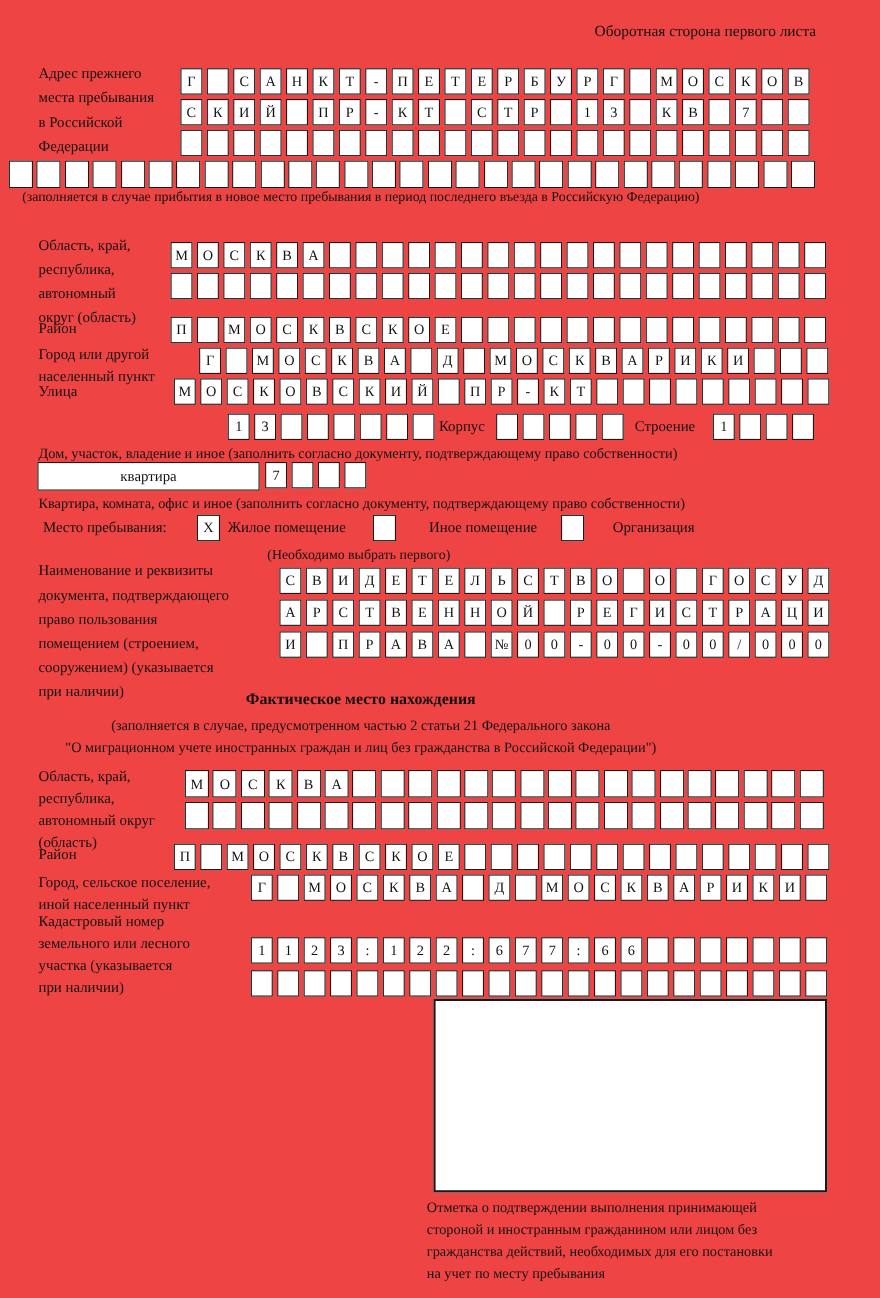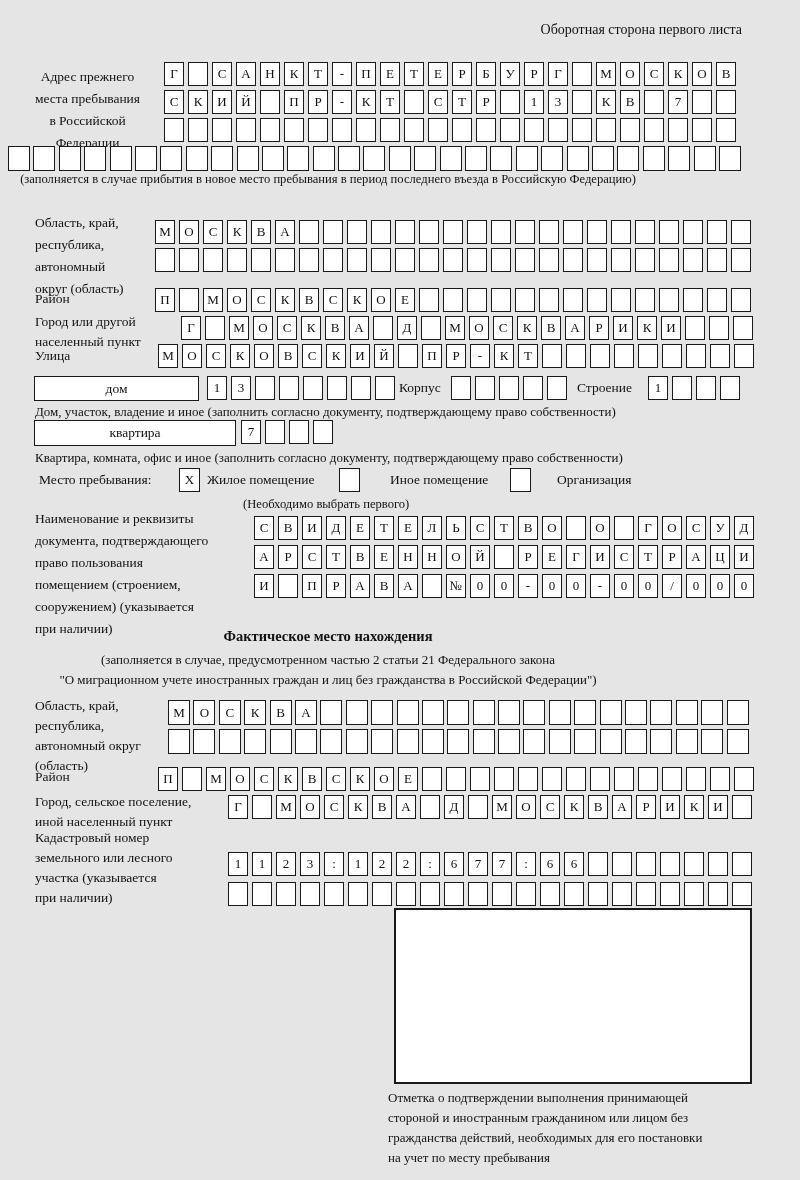--- a/index.html
+++ b/index.html
@@ -1,16 +1,16 @@
 <!DOCTYPE html>
 <html><head>
 <meta charset="utf-8">
 <style>
   html,body{margin:0;padding:0;background:#ffffff;}
-  #page{position:relative;width:800px;height:1180px;background:#e5e5e5;overflow:hidden;
+  #page{position:relative;width:800px;height:1180px;background:#ef4444;overflow:hidden;
         font-family:"Liberation Serif",serif;color:#111;}
   .lbl{position:absolute;font-size:13.5px;line-height:22px;white-space:pre-line;color:#111;}
   .lh20{line-height:20px;}
   .small{font-size:12.6px;}
   .center{left:0;width:656px;text-align:center;}
   .bold{font-weight:bold;}
   .cellrow{position:absolute;display:flex;gap:4px;}
   .cell{width:20px;height:24px;box-sizing:border-box;border:1.6px solid #1a1a1a;
         display:flex;align-items:center;justify-content:center;
         font-family:"Liberation Serif",serif;font-size:13px;color:#111;background:#fff;}
@@ -26,36 +26,35 @@
         font-size:13px;line-height:20px;white-space:pre-line;}
   .hdr{position:absolute;right:58px;top:22px;font-size:14px;}
 </style>
 </head>
 <body>
 
 <div id="page">
 
   <div class="hdr">Оборотная сторона первого листа</div>
 
-  <div class="lbl" style="left:35px;top:66px;text-align:center;">Адрес прежнего
+  <div class="lbl" style="left:35px;top:56px;">Адрес прежнего
 места пребывания
 в Российской
 Федерации</div>
   <div class="lbl small center" style="top:168px;">(заполняется в случае прибытия в новое место пребывания в период последнего въезда в Российскую Федерацию)</div>
 
   <div class="lbl" style="left:35px;top:212px;">Область, край,
 республика,
 автономный
 округ (область)</div>
   <div class="lbl" style="left:35px;top:288px;">Район</div>
   <div class="lbl lh20" style="left:35px;top:312px;">Город или другой
 населенный пункт</div>
   <div class="lbl" style="left:35px;top:345px;">Улица</div>
 
-  <div class="widebox" style="left:34px;top:376px;width:165px;height:25px;">дом</div>
   <div class="lbl" style="left:399px;top:377px;">Корпус</div>
   <div class="lbl" style="left:577px;top:377px;">Строение</div>
   <div class="lbl" style="left:35px;top:401px;font-size:13px;">Дом, участок, владение и иное (заполнить согласно документу, подтверждающему право собственности)</div>
 
   <div class="widebox" style="left:34px;top:420px;width:202px;height:26px;">квартира</div>
   <div class="lbl" style="left:35px;top:447px;font-size:13px;">Квартира, комната, офис и иное (заполнить согласно документу, подтверждающему право собственности)</div>
 
   <div class="lbl" style="left:39px;top:469px;">Место пребывания:</div>
   <div class="cb" style="left:179px;top:468px;">X</div>
   <div class="lbl" style="left:207px;top:469px;">Жилое помещение</div>

